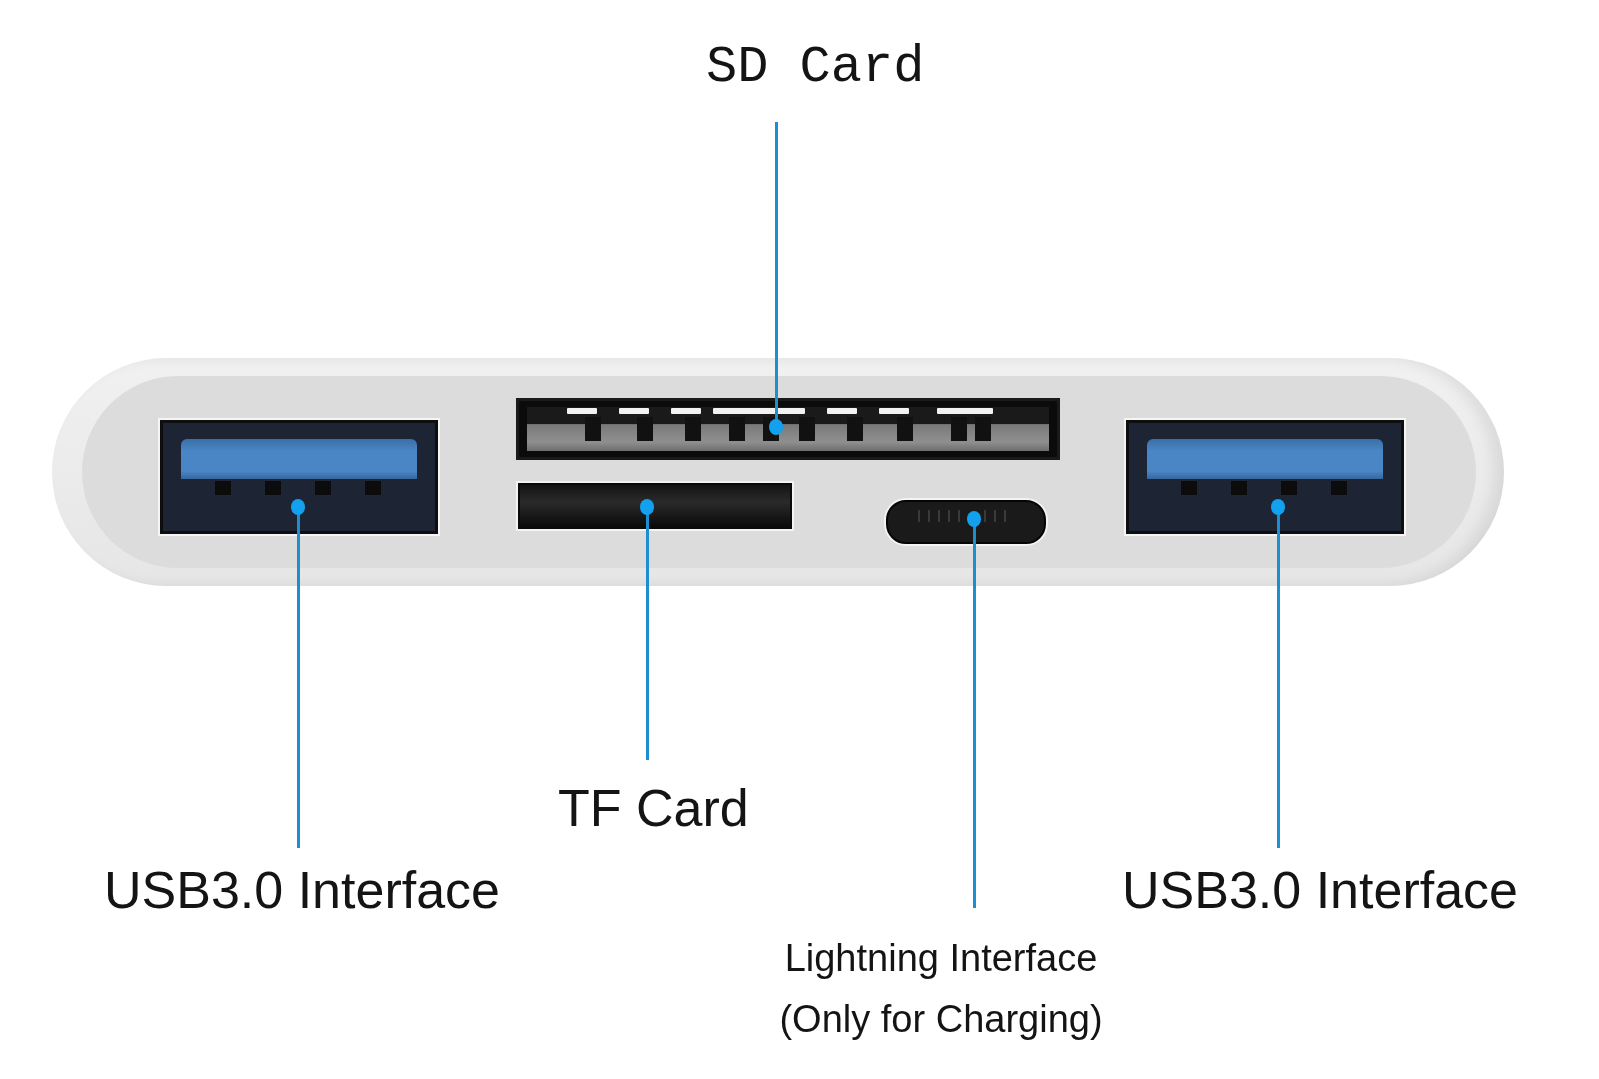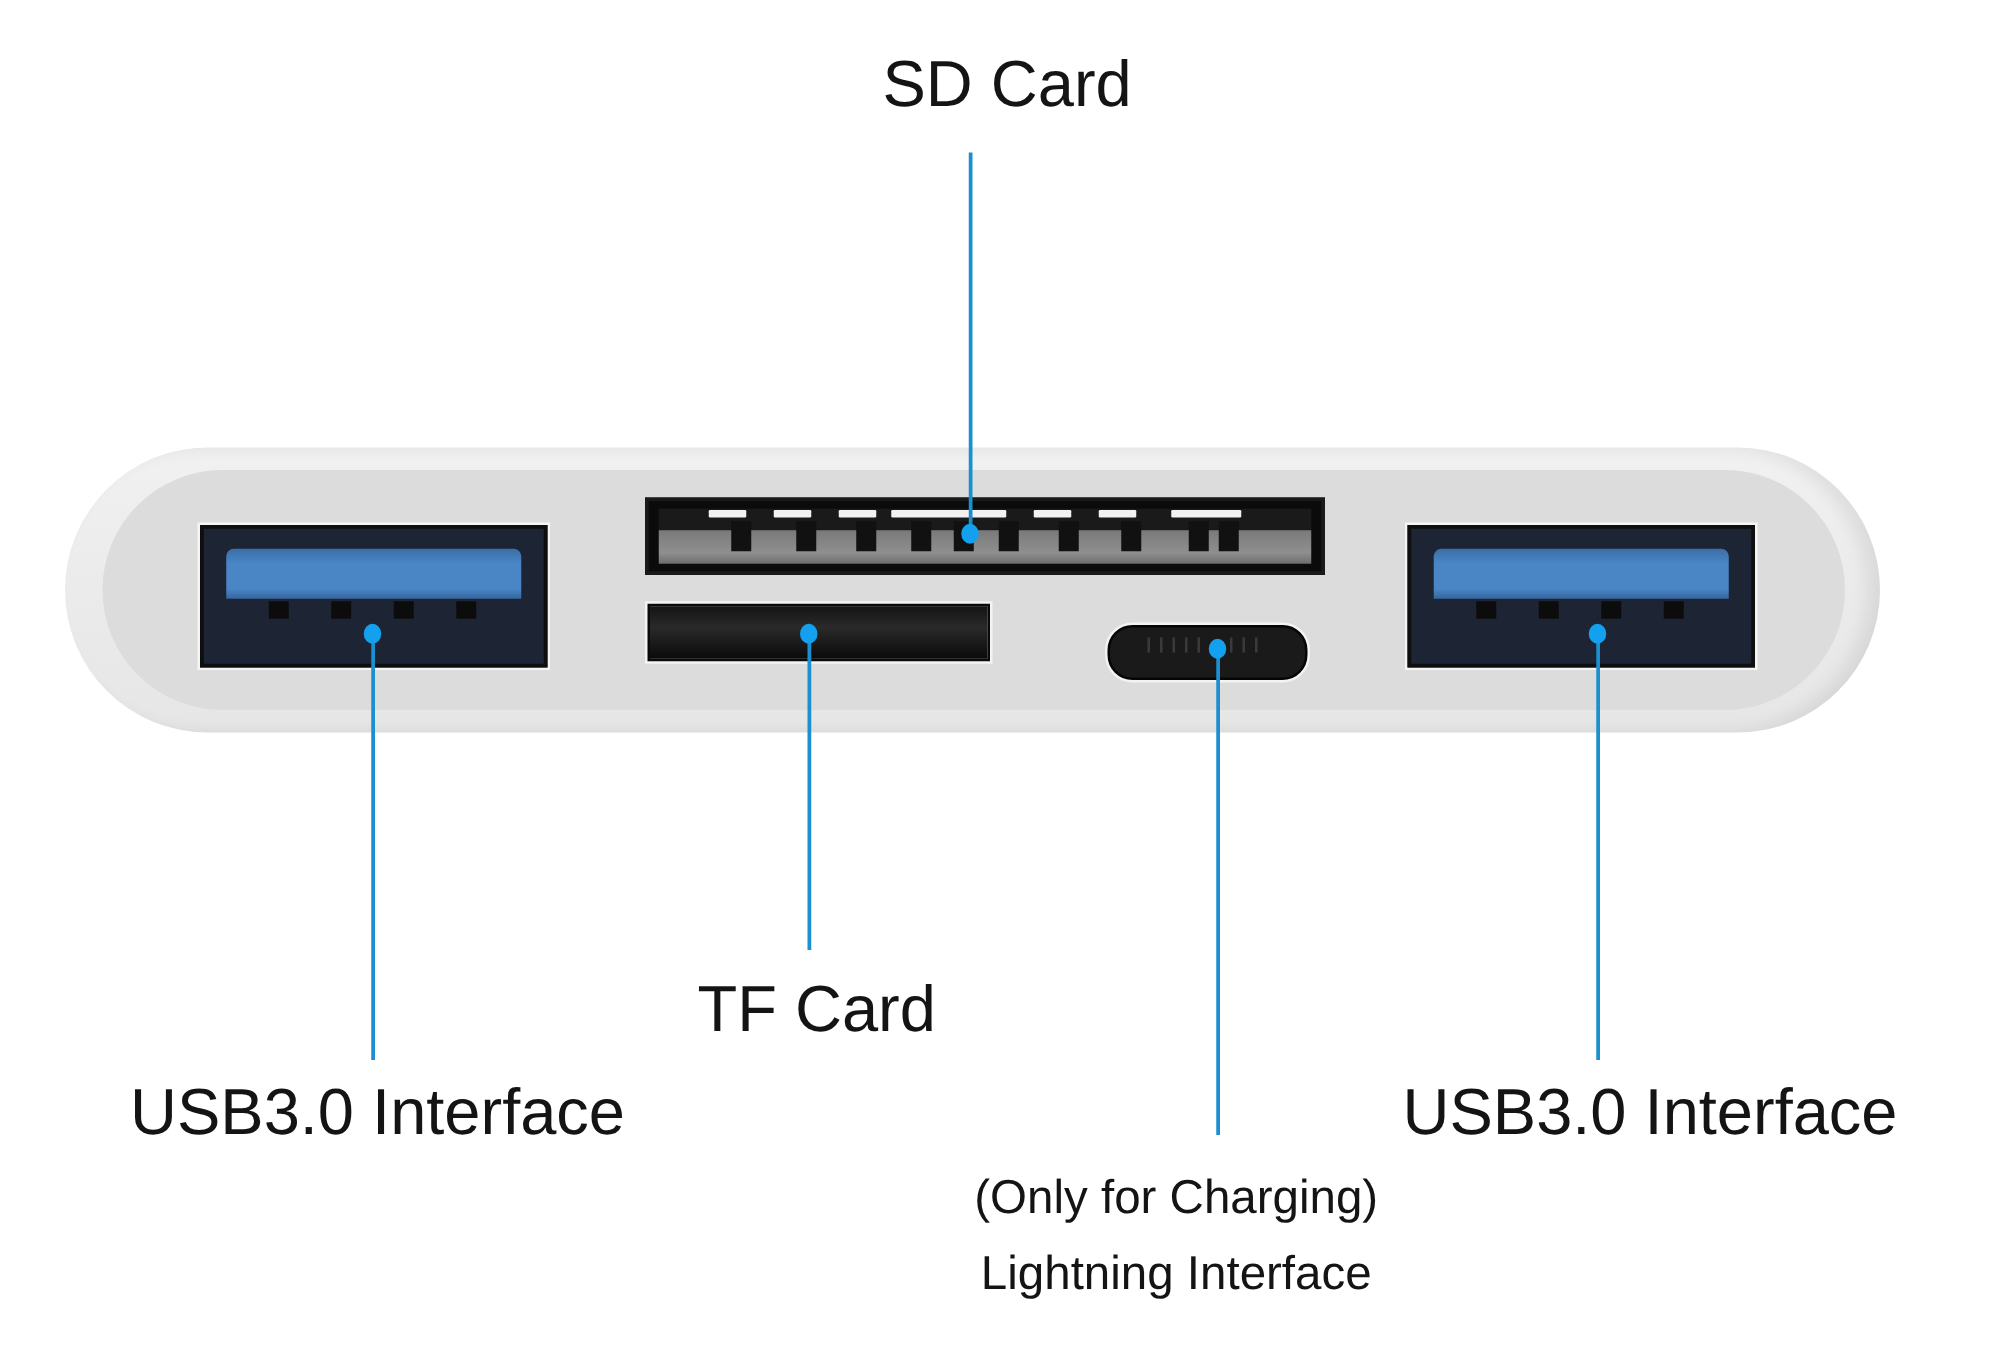--- a/index.html
+++ b/index.html
@@ -1,19 +1,19 @@
 <!DOCTYPE html>
 <html><head>
   <meta charset="utf-8">
   <style>
     html, body { margin: 0; padding: 0; background: #ffffff; }
     body { width: 1599px; height: 1079px; position: relative; overflow: hidden;
            font-family: "Liberation Sans", sans-serif; color: #111; }
     .label { position: absolute; white-space: nowrap; line-height: 1; color: #141414; }
-    .lbl-sd { left: 706px; top: 42px; font-size: 52px; }
+    .lbl-sd { left: 706px; top: 42px; font-size: 52px; font-family: Liberation Mono, monospace; }
     .lbl-tf { left: 558px; top: 782px; font-size: 52px; }
     .lbl-usb-l { left: 104px; top: 864px; font-size: 52px; }
     .lbl-usb-r { left: 1122px; top: 864px; font-size: 52px; }
     .lbl-light { left: 756px; top: 928px; font-size: 38px; text-align: center; width: 370px; line-height: 1.6; }
 
     
     .device-outer { position: absolute; left: 52px; top: 358px; width: 1452px; height: 228px;
       border-radius: 114px; background: linear-gradient(180deg,#f1f1f1 0%,#ececec 40%,#e6e6e6 100%);
       box-shadow: inset -10px 0 14px rgba(0,0,0,0.08); }
     .device-inner { position: absolute; left: 82px; top: 376px; width: 1394px; height: 192px;
@@ -47,22 +47,22 @@
     .dot { position: absolute; width: 14px; height: 16px; border-radius: 50%; background: #13a0ee; }
   </style>
 </head>
 <body>
 
 <div class="label lbl-sd">SD Card</div>
 <div class="label lbl-tf">TF Card</div>
 <div class="label lbl-usb-l">USB3.0 Interface</div>
 <div class="label lbl-usb-r">USB3.0 Interface</div>
 <div class="label lbl-light">
+  <div>Lightning Interface</div>
   <div>(Only for Charging)</div>
-  <div>Lightning Interface</div>
 </div>
 
 <div class="device-outer"></div>
 <div class="device-inner"></div>
 
 <div class="usb-port usb-l">
   <div class="tongue"></div>
   <div class="pin" style="left:52px"></div>
   <div class="pin" style="left:102px"></div>
   <div class="pin" style="left:152px"></div>

